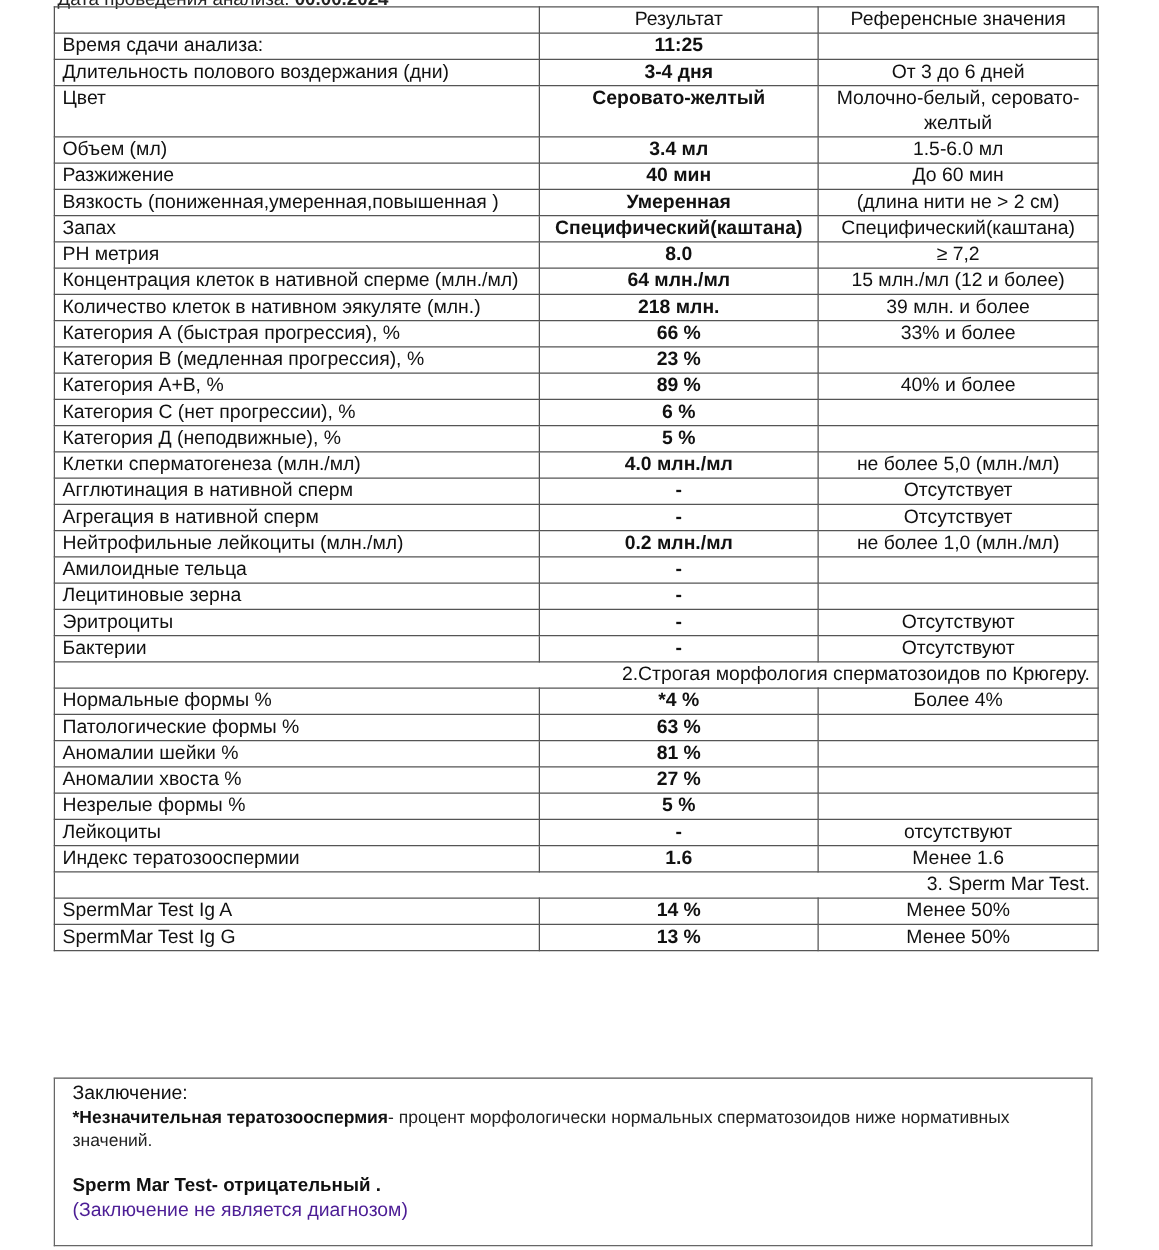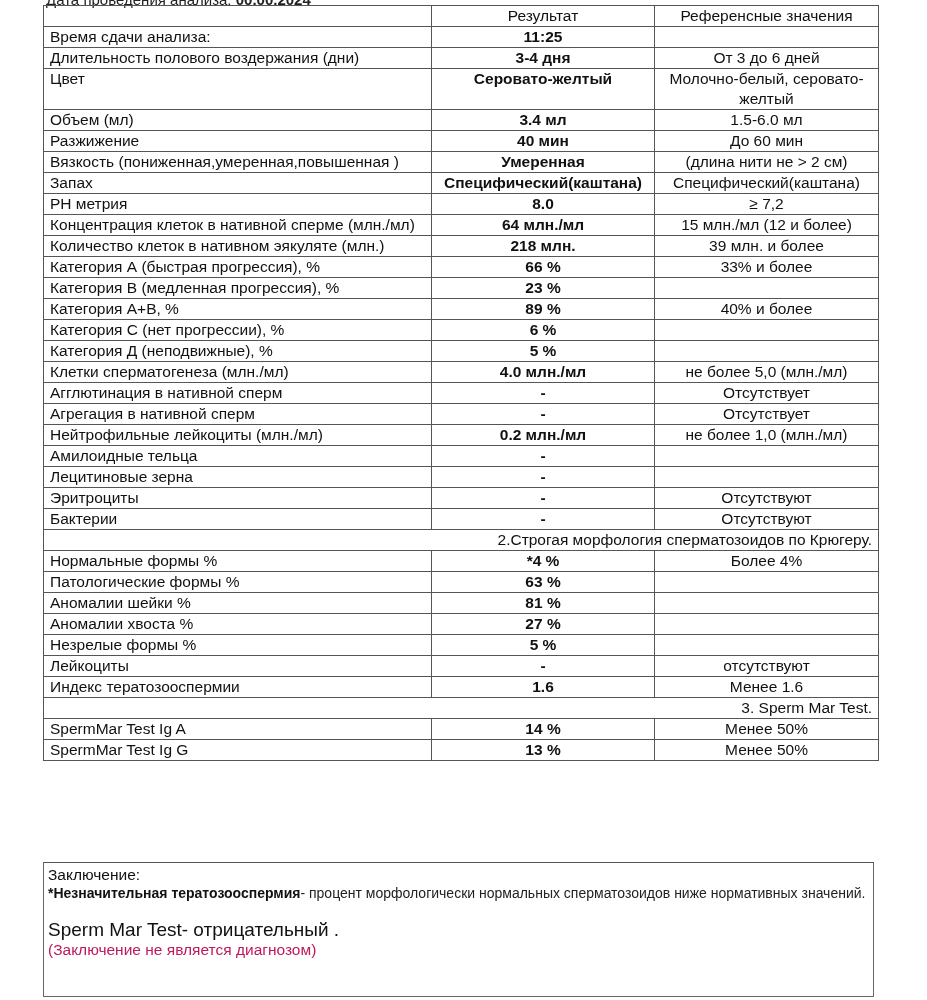--- a/index.html
+++ b/index.html
@@ -8,27 +8,27 @@
   .topline { position:absolute; left:46px; top:-9px; font-size:15px; color:#222; white-space:nowrap; }
   .topline b { font-weight:bold; }
   table.report { position:absolute; left:43px; top:5px; border-collapse:collapse; table-layout:fixed; width:835px; }
   table.report td { border:1px solid #555; padding:0 6px; font-size:15.5px; line-height:20px; vertical-align:top; height:20px; overflow:hidden; }
   col.c1 { width:388px; } col.c2 { width:223px; } col.c3 { width:224px; }
   td.name { text-align:left; padding-left:6px; }
   td.res { text-align:center; font-weight:bold; }
   td.ref { text-align:center; }
   td.hdr { text-align:center; font-weight:normal; }
   td.sect { text-align:right; }
-  .concl { position:absolute; left:43px; top:862px; width:831px; height:135px; border:1px solid #666; border-top:1px solid #555; box-sizing:border-box; padding:2px 4px; }
+  .concl { position:absolute; left:43px; top:862px; width:831px; height:135px; border:1px solid #666; border-top:1px solid #555; box-sizing:border-box; padding:2px 14px; }
   .concl .l1 { font-size:15.5px; line-height:19px; }
   .concl .l2 { font-size:14px; line-height:19px; color:#222; }
   .concl .l2 b { color:#111; }
   .concl .gap { height:17px; }
-  .concl .l4 { font-size:19px; line-height:20px; font-weight:normal; color:#111; }
-  .concl .l5 { font-size:15.5px; line-height:20px; color:#be185d; }
+  .concl .l4 { font-size:15px; line-height:20px; font-weight:bold; color:#111; }
+  .concl .l5 { font-size:15.5px; line-height:20px; color:#4c1d95; }
 </style>
 </head>
 <body>
 
 <div class="topline">
   <span>Дата проведения анализа:</span>
   <b>00.00.2024</b>
 </div>
 
 <table class="report">

